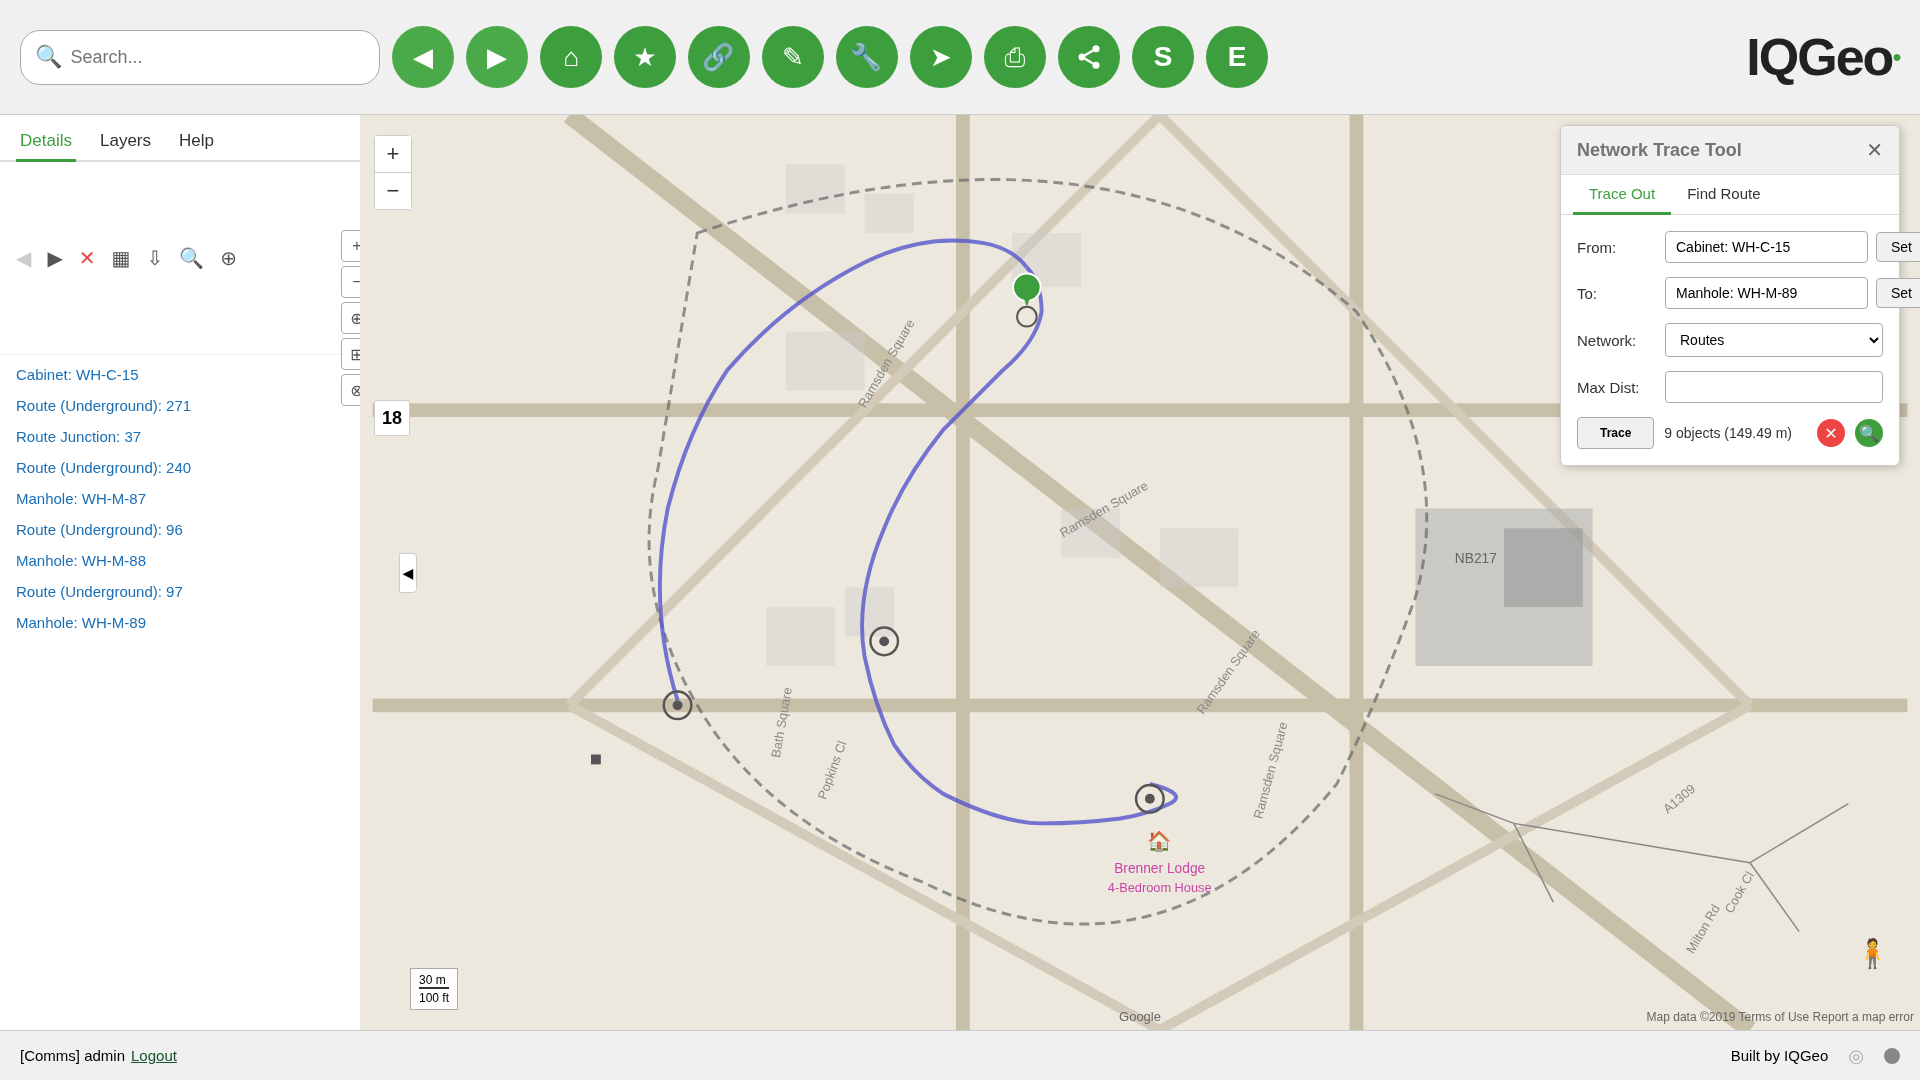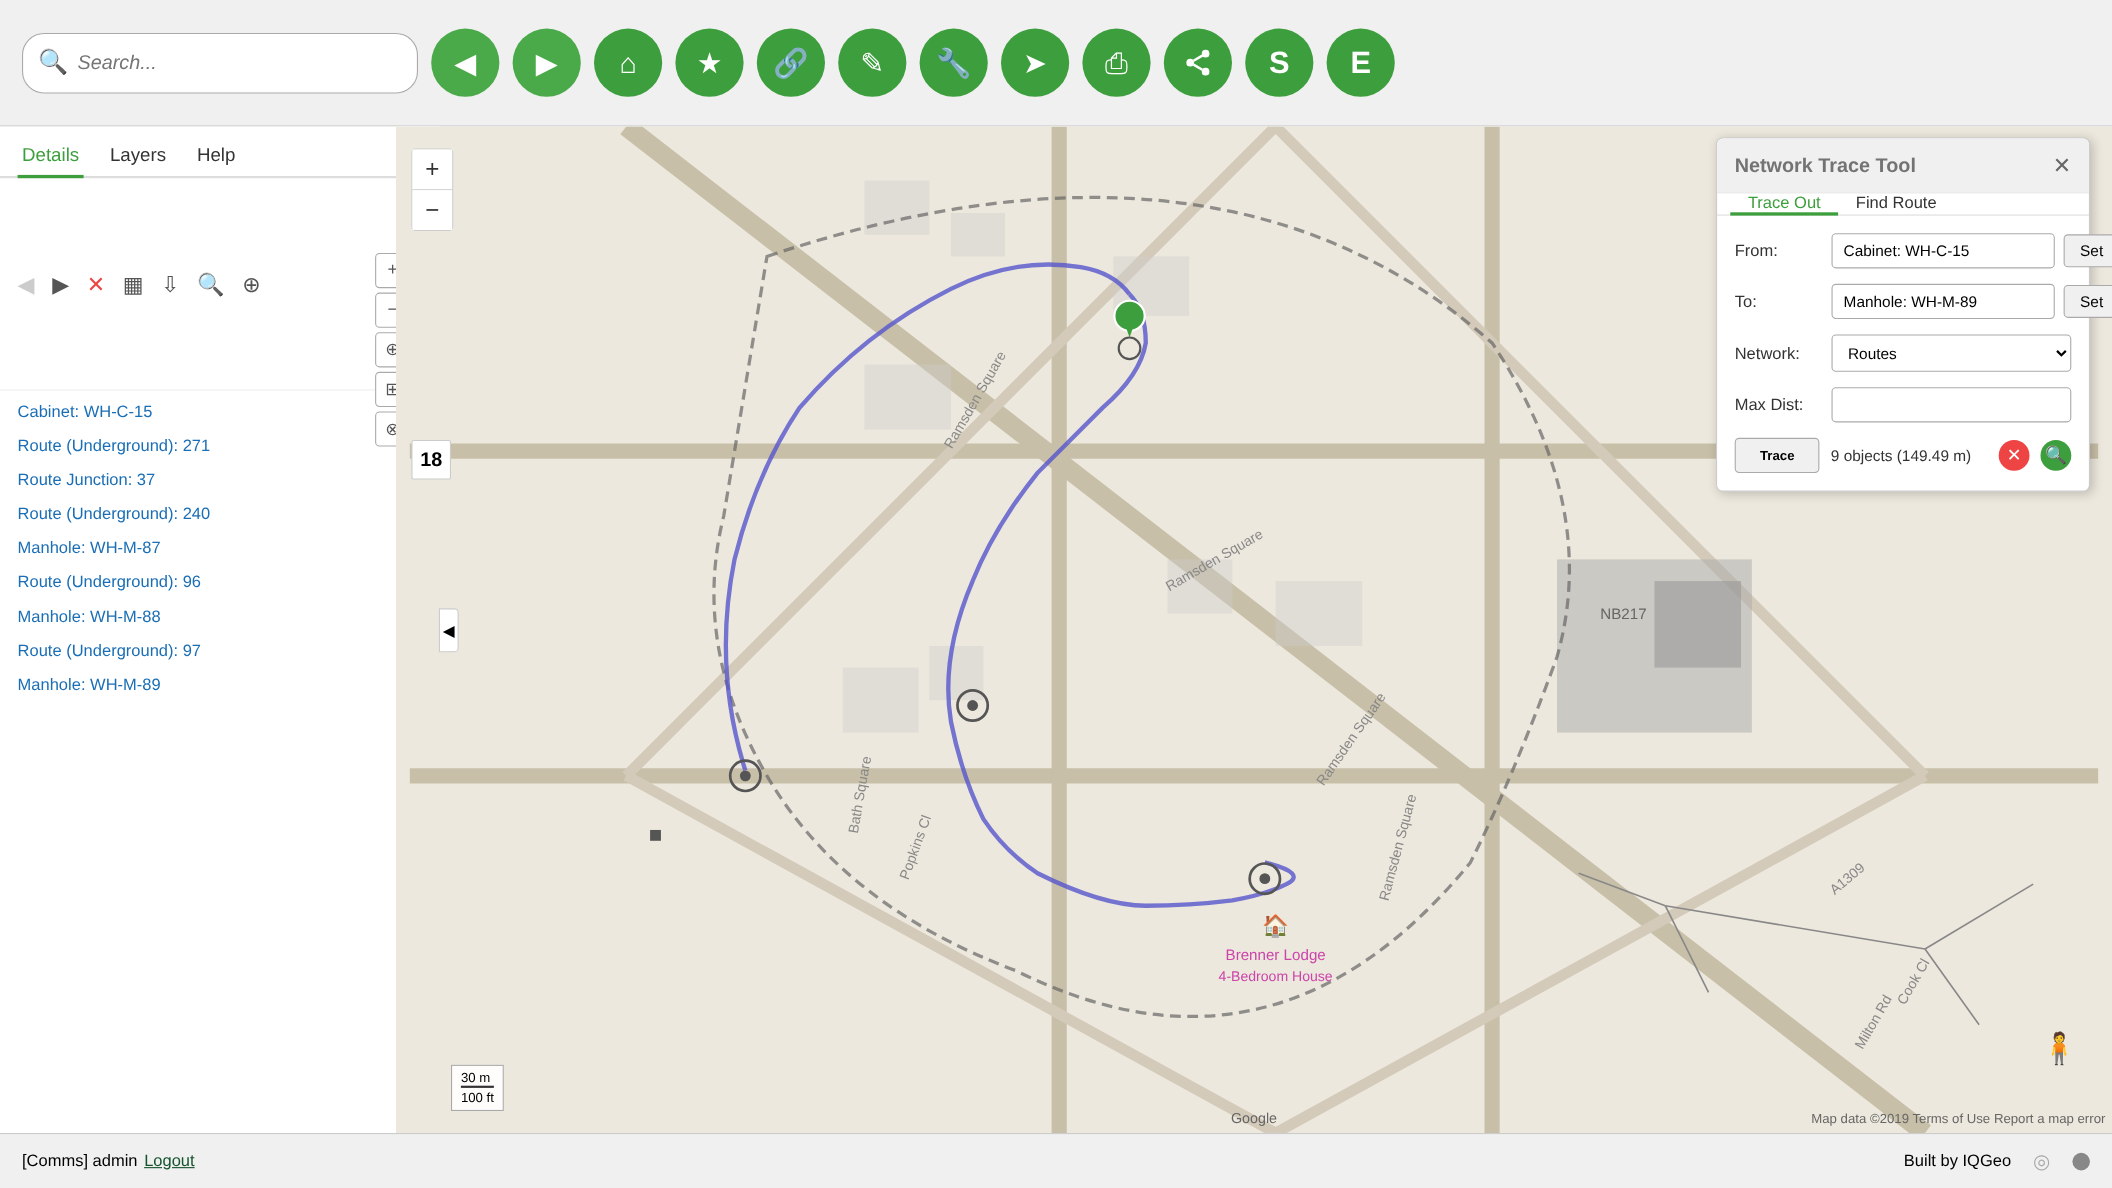--- a/index.html
+++ b/index.html
@@ -10,21 +10,21 @@
       position: absolute; top: 0; left: 0; right: 0; height: 115px;
       background: #f0f0f0; border-bottom: 1px solid #ccc;
       display: flex; align-items: center; padding: 0 20px; gap: 12px;
     }
     #search-box {
       display: flex; align-items: center;
       background: white; border: 1px solid #aaa; border-radius: 20px;
       padding: 6px 14px; width: 360px; height: 55px;
     }
     #search-box input {
-      border: none; outline: none; font-size: 18px; width: 100%; background: transparent; font-style: italic;
+      border: none; outline: none; font-size: 18px; width: 100%; background: transparent;
     }
     #search-icon-wrap { color: #888; font-size: 22px; margin-right: 8px; }
 
     .toolbar-btn {
       width: 62px; height: 62px; border-radius: 50%;
       background: #3d9e3d; border: none; cursor: pointer;
       display: flex; align-items: center; justify-content: center;
       color: white; font-size: 26px; flex-shrink: 0;
     }
 
@@ -128,21 +128,21 @@
       border-radius: 6px 6px 0 0;
     }
     #trace-header-title { font-size: 18px; font-weight: bold; color: #737373; }
     #trace-close {
       background: none; border: none; cursor: pointer; font-size: 20px; color: #666;
     }
     #trace-tabs {
       display: flex; border-bottom: 1px solid #ddd; padding: 0 12px;
     }
     .trace-tab {
-      padding: 0 16px; cursor: pointer; font-size: 15px; color: #333;
+      padding: 10px 16px; cursor: pointer; font-size: 15px; color: #333;
       border-bottom: 3px solid transparent; margin-bottom: -1px;
     }
     .trace-tab.active { border-bottom: 3px solid #3d9e3d; color: #3d9e3d; }
     #trace-body { padding: 16px; }
     .trace-row {
       display: flex; align-items: center; margin-bottom: 14px; gap: 8px;
     }
     .trace-label { width: 80px; font-size: 15px; color: #333; flex-shrink: 0; }
     .trace-input {
       flex: 1; padding: 7px 10px; border: 1px solid #aaa; border-radius: 4px;
@@ -238,20 +238,24 @@
         <circle cx="18" cy="5" r="3"></circle>
         <circle cx="6" cy="12" r="3"></circle>
         <circle cx="18" cy="19" r="3"></circle>
         <line x1="8.59" y1="13.51" x2="15.42" y2="17.49" stroke="white" stroke-width="2"></line>
         <line x1="15.41" y1="6.51" x2="8.59" y2="10.49" stroke="white" stroke-width="2"></line>
       </svg>
   </button>
   <button class="toolbar-btn" style="font-size:28px;font-weight:bold;">S</button>
   <button class="toolbar-btn" style="font-size:28px;font-weight:bold;">E</button>
 
+  <div id="logo">
+    <span>IQGeo</span>
+      <span class="dot" style="color:#3d9e3d;font-size:16px;vertical-align:super;">●</span>
+  </div>
 </div>
 
 <div id="left-panel">
 
   <div id="tabs">
     <div class="tab-item active">Details</div>
     <div class="tab-item">Layers</div>
     <div class="tab-item">Help</div>
   </div>
 

